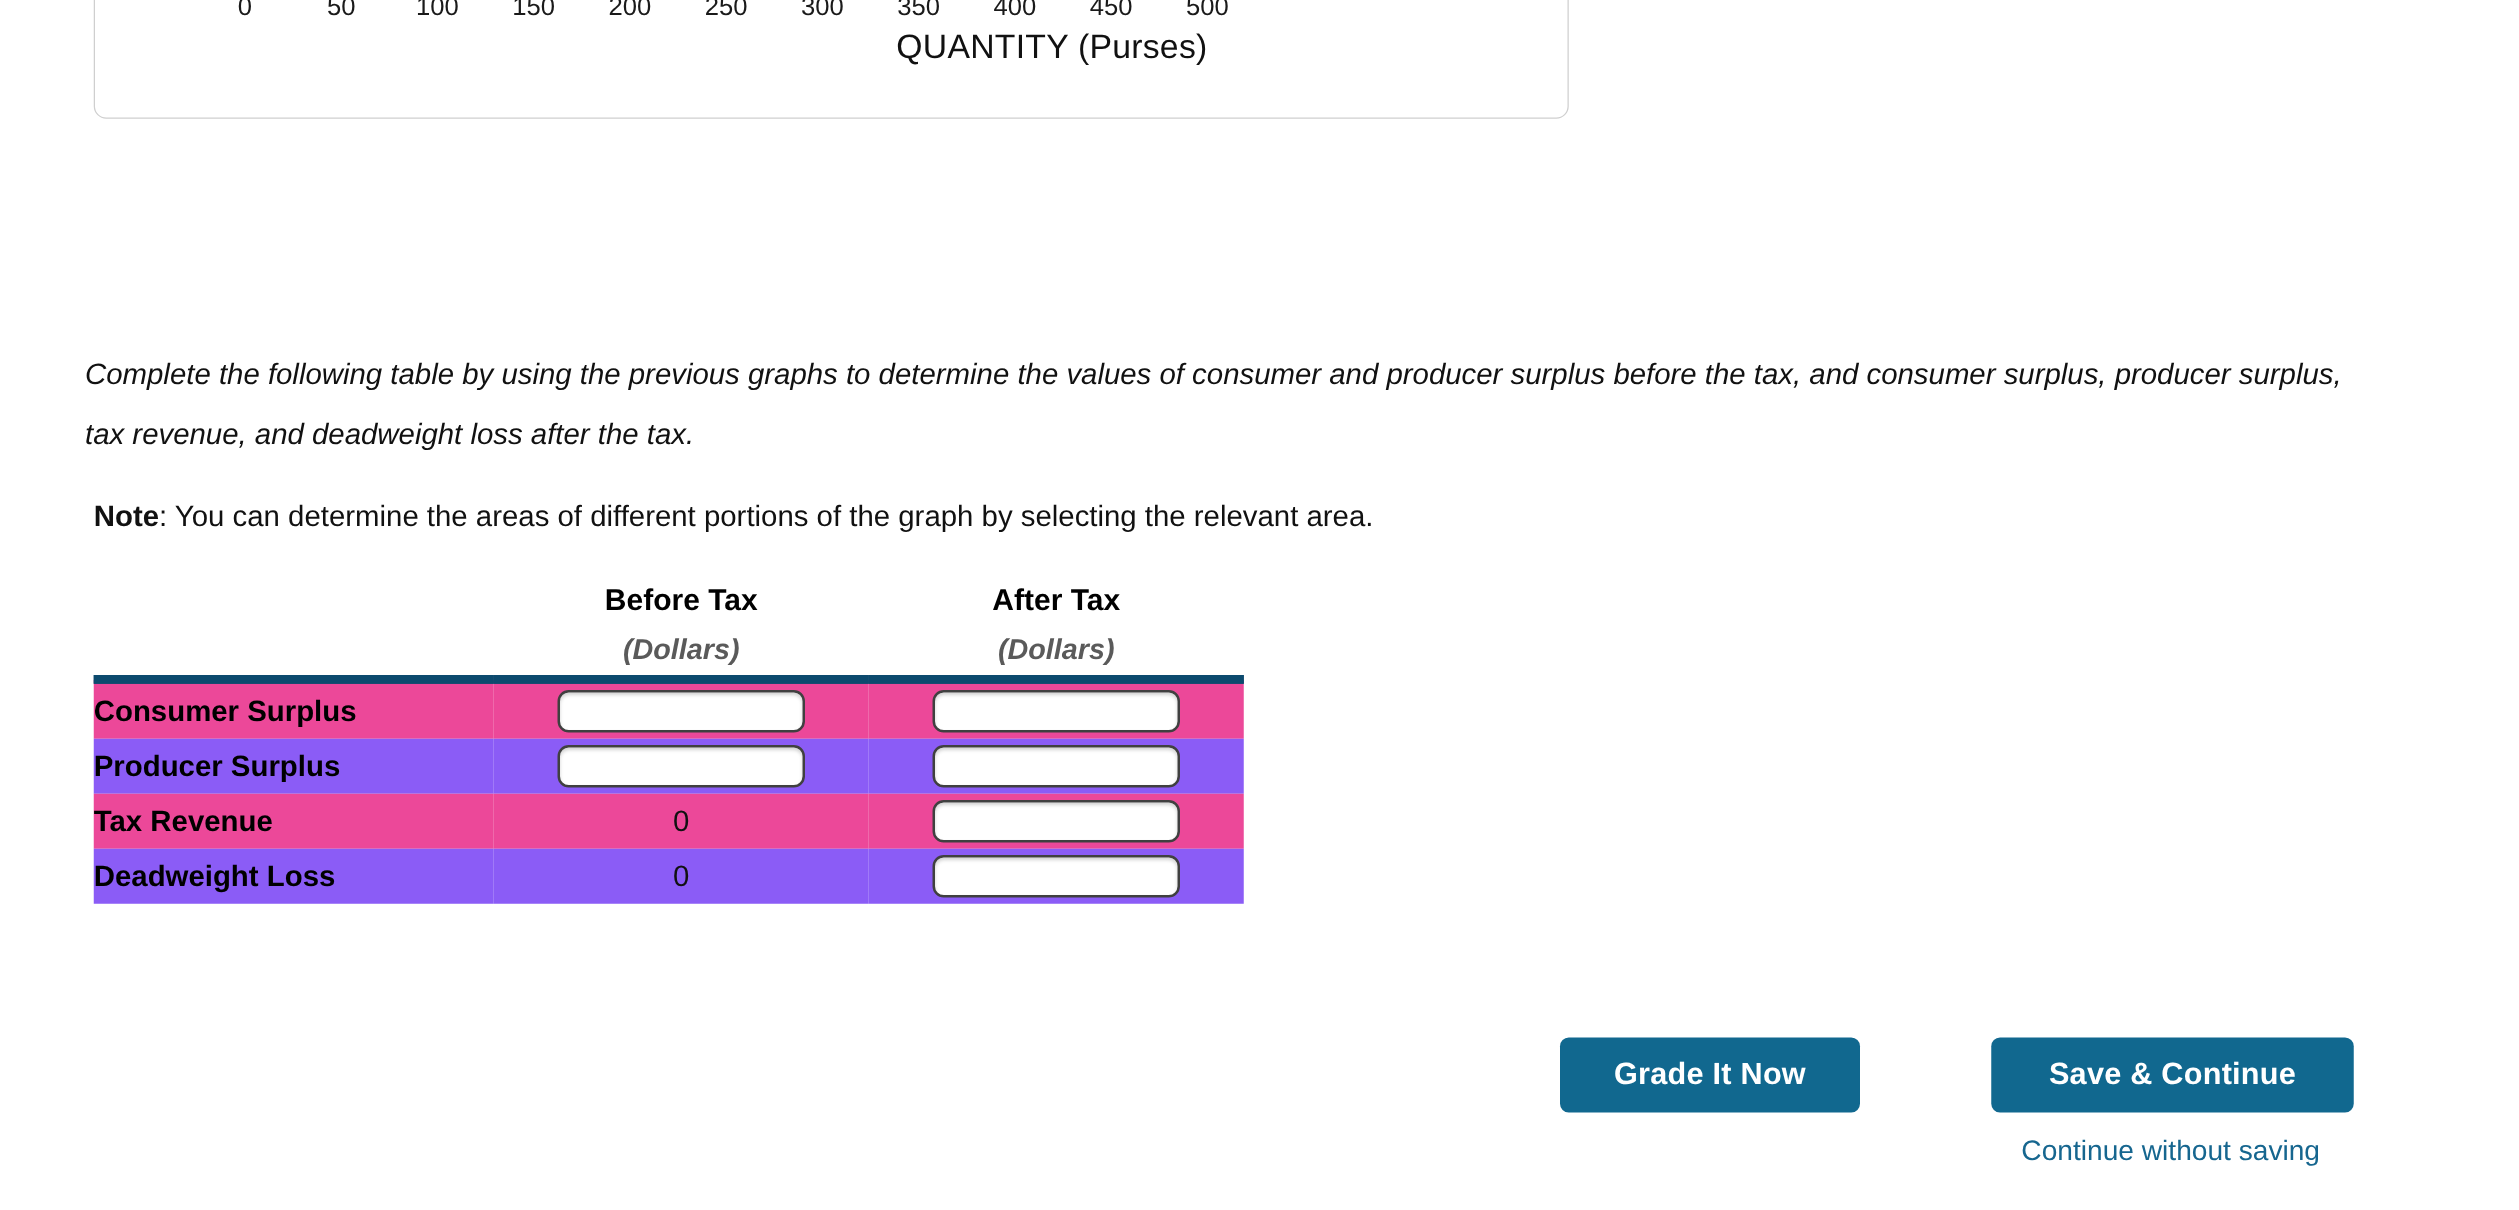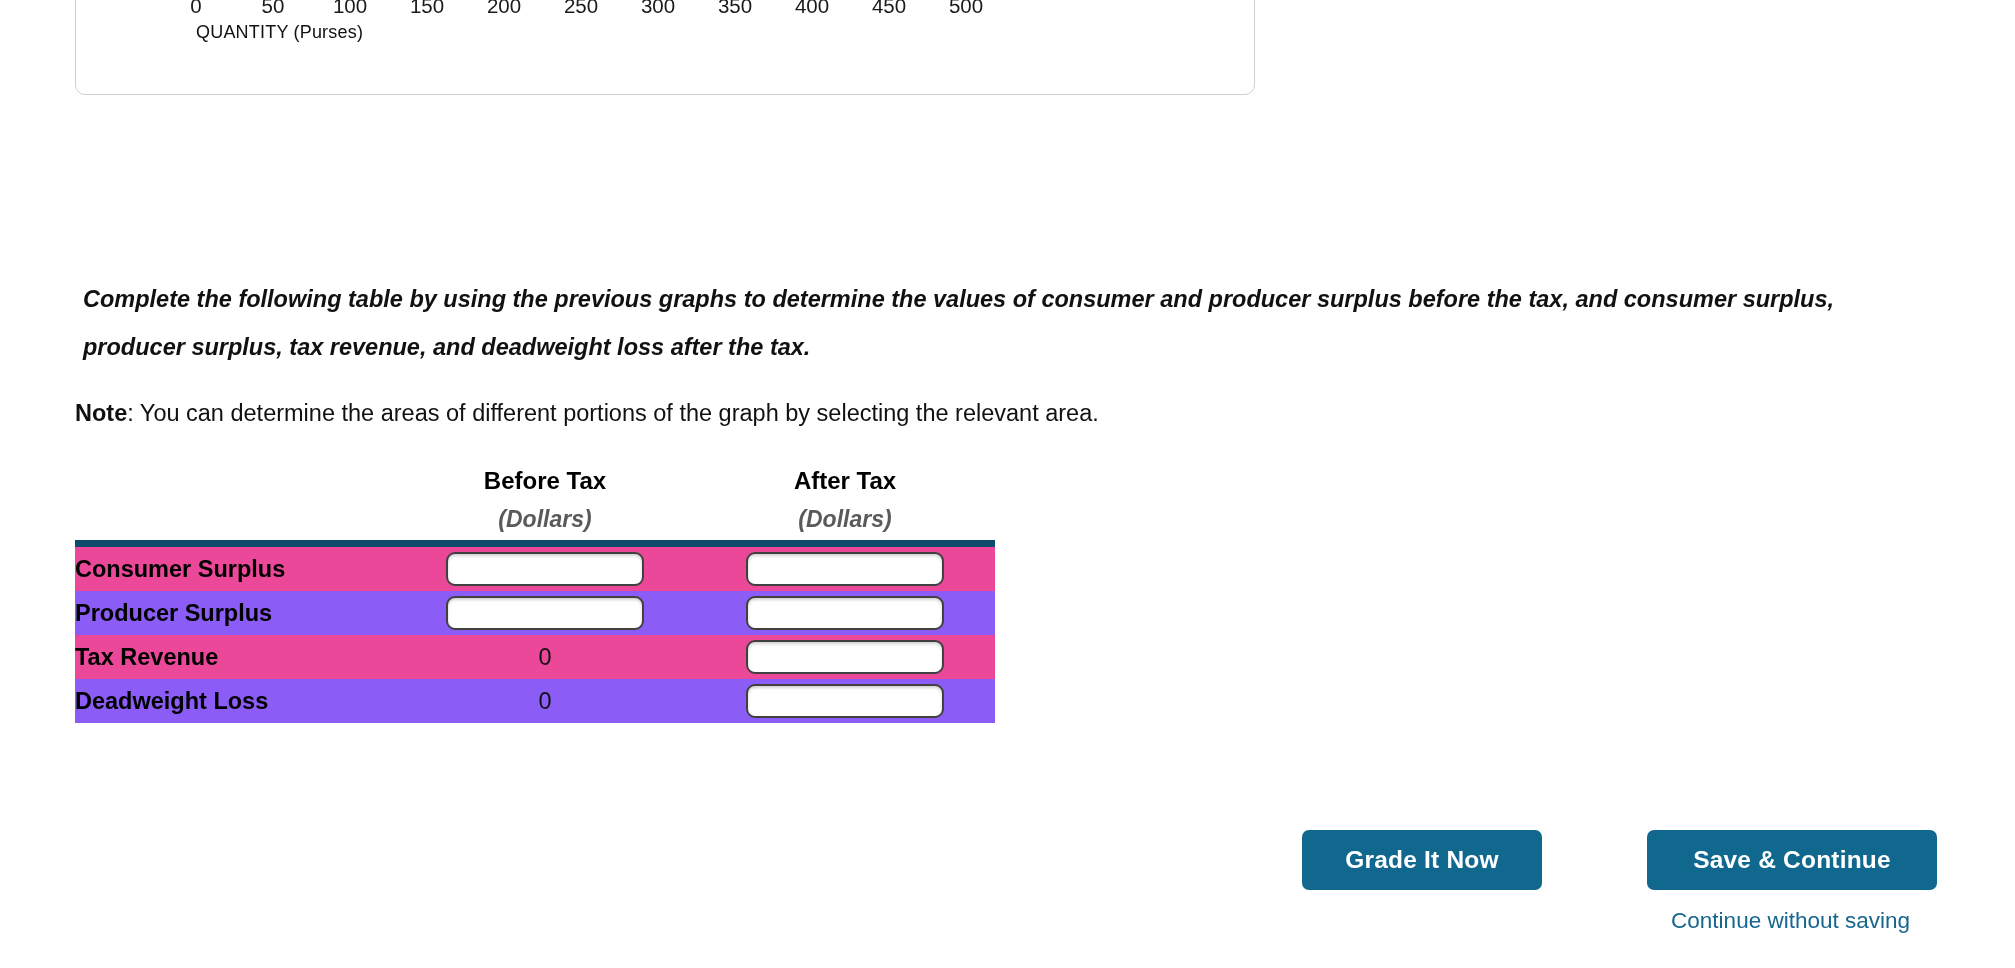--- a/index.html
+++ b/index.html
@@ -48,33 +48,32 @@
     font-size: 20.5px;
     color: #1a1a1a;
     white-space: nowrap;
     line-height: 24px;
   }
   .x-axis-title {
     position: absolute;
     left: 120px;
     top: 28px;
     width: 770px;
-    text-align: left;
-    font-size: 18px;
+    text-align: right;
+    font-size: 27px;
     color: #111111;
     letter-spacing: 0.2px;
   }
 
   
   .prose {
     position: absolute;
-    left: 83px;
+    left: 68px;
     top: 275px;
     width: 1880px;
-    font-weight: bold;
   }
   .instruction {
     font-style: italic;
     font-size: 23.5px;
     line-height: 48px;
     color: #111111;
     margin: 0;
     width: 1835px;
   }
   .note-line {
@@ -161,21 +160,21 @@
     font-family: "Liberation Sans", sans-serif;
     font-size: 20px;
     color: #111111;
     padding: 0 8px;
     outline: none;
   }
 
   
   .actions {
     position: absolute;
-    left: 1290px;
+    left: 1236px;
     top: 830px;
     width: 620px;
     height: 130px;
   }
   .btn {
     position: absolute;
     top: 0;
     height: 60px;
     border: none;
     border-radius: 7px;

